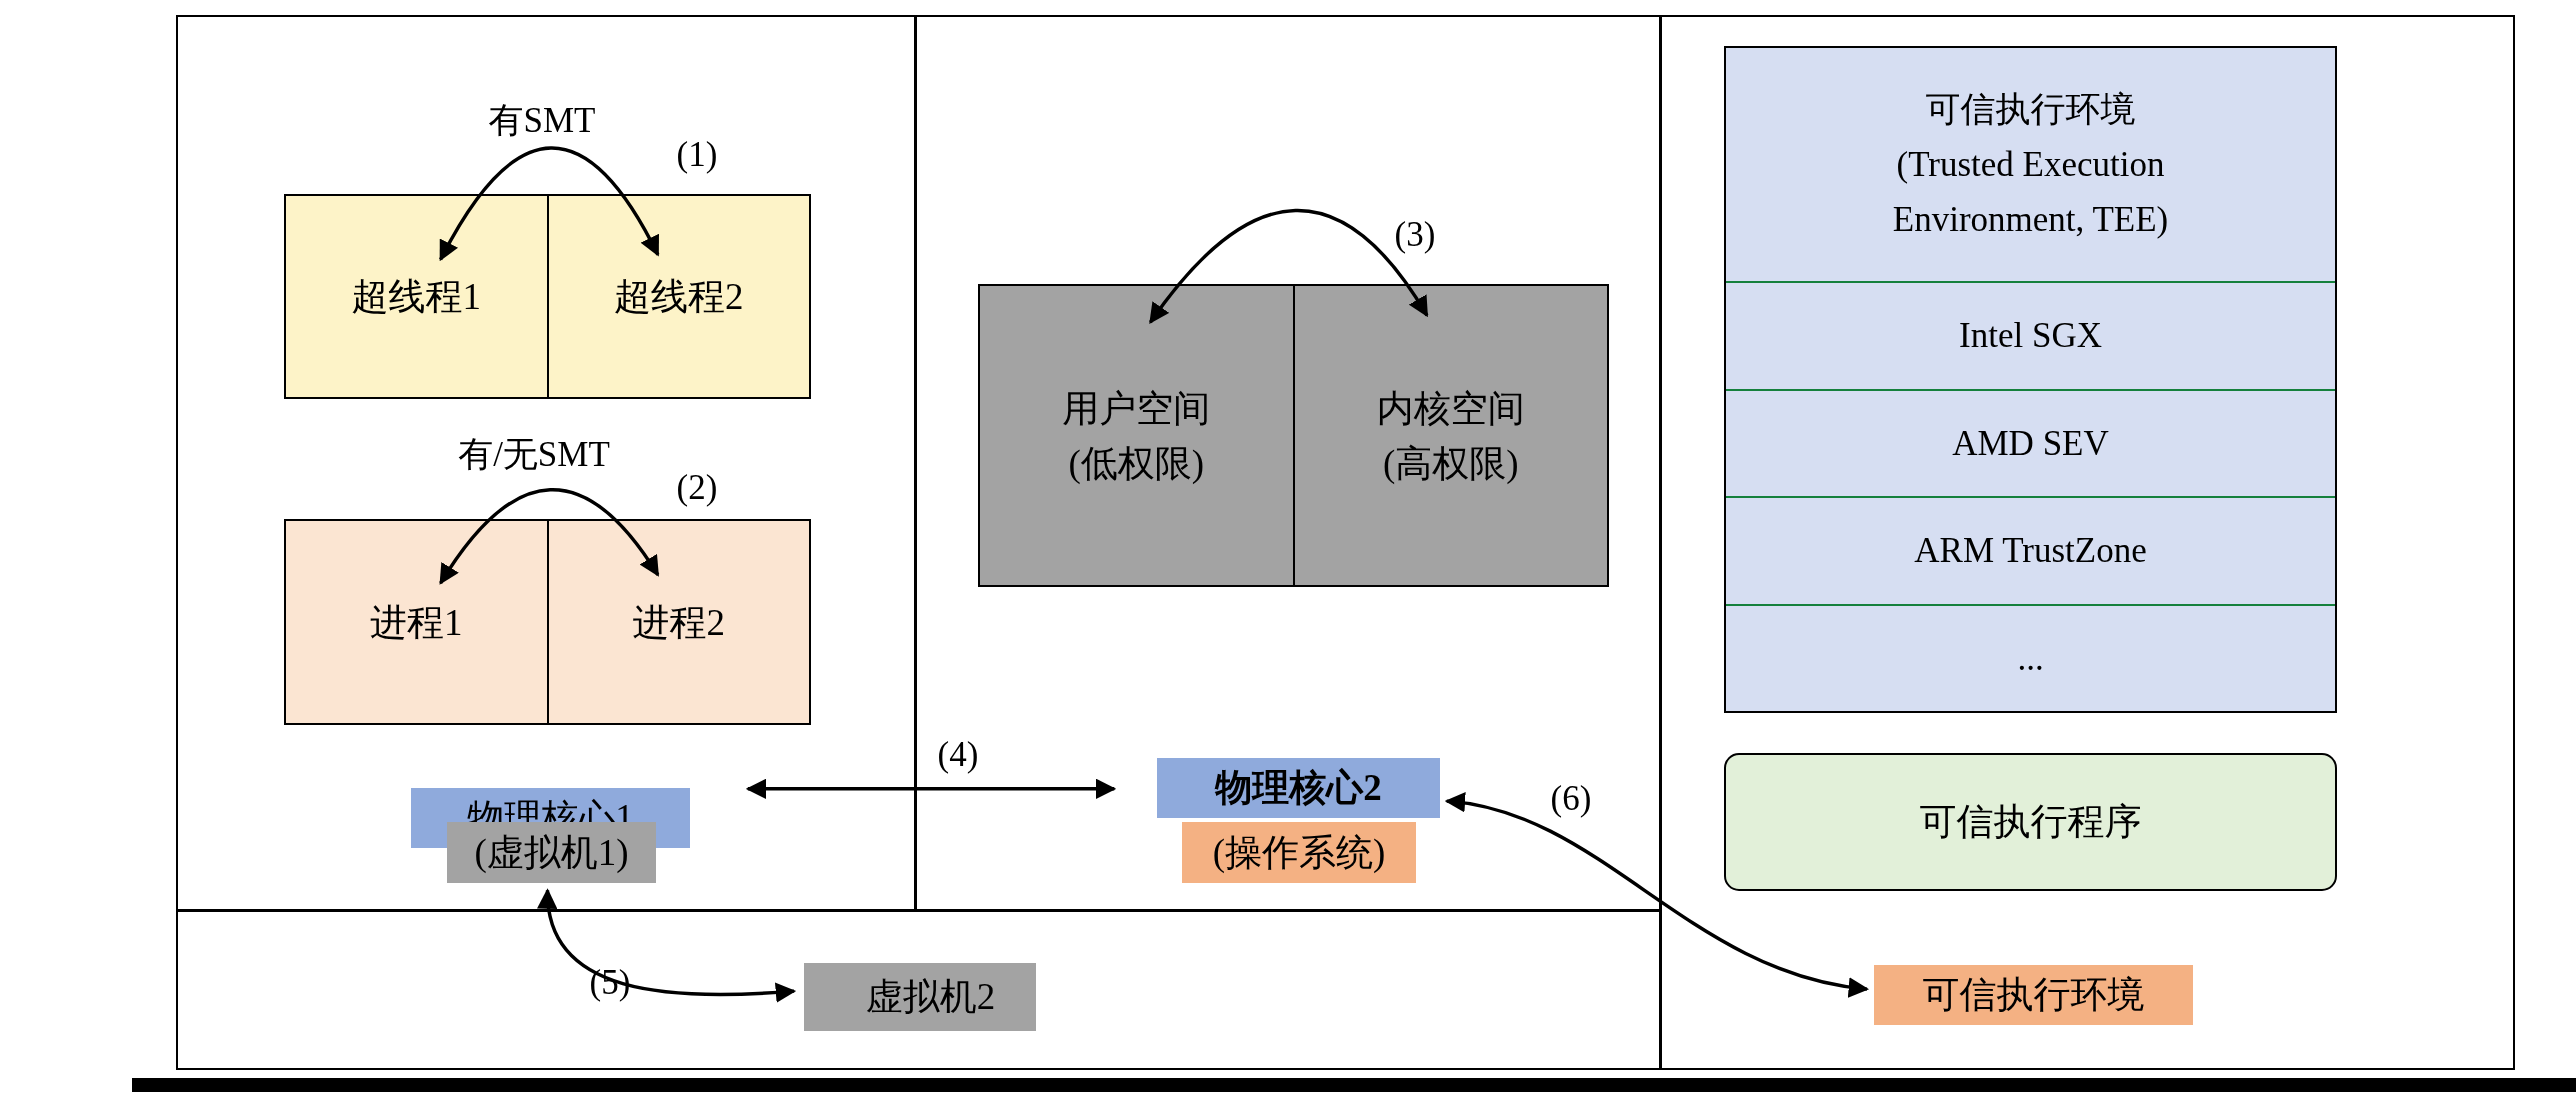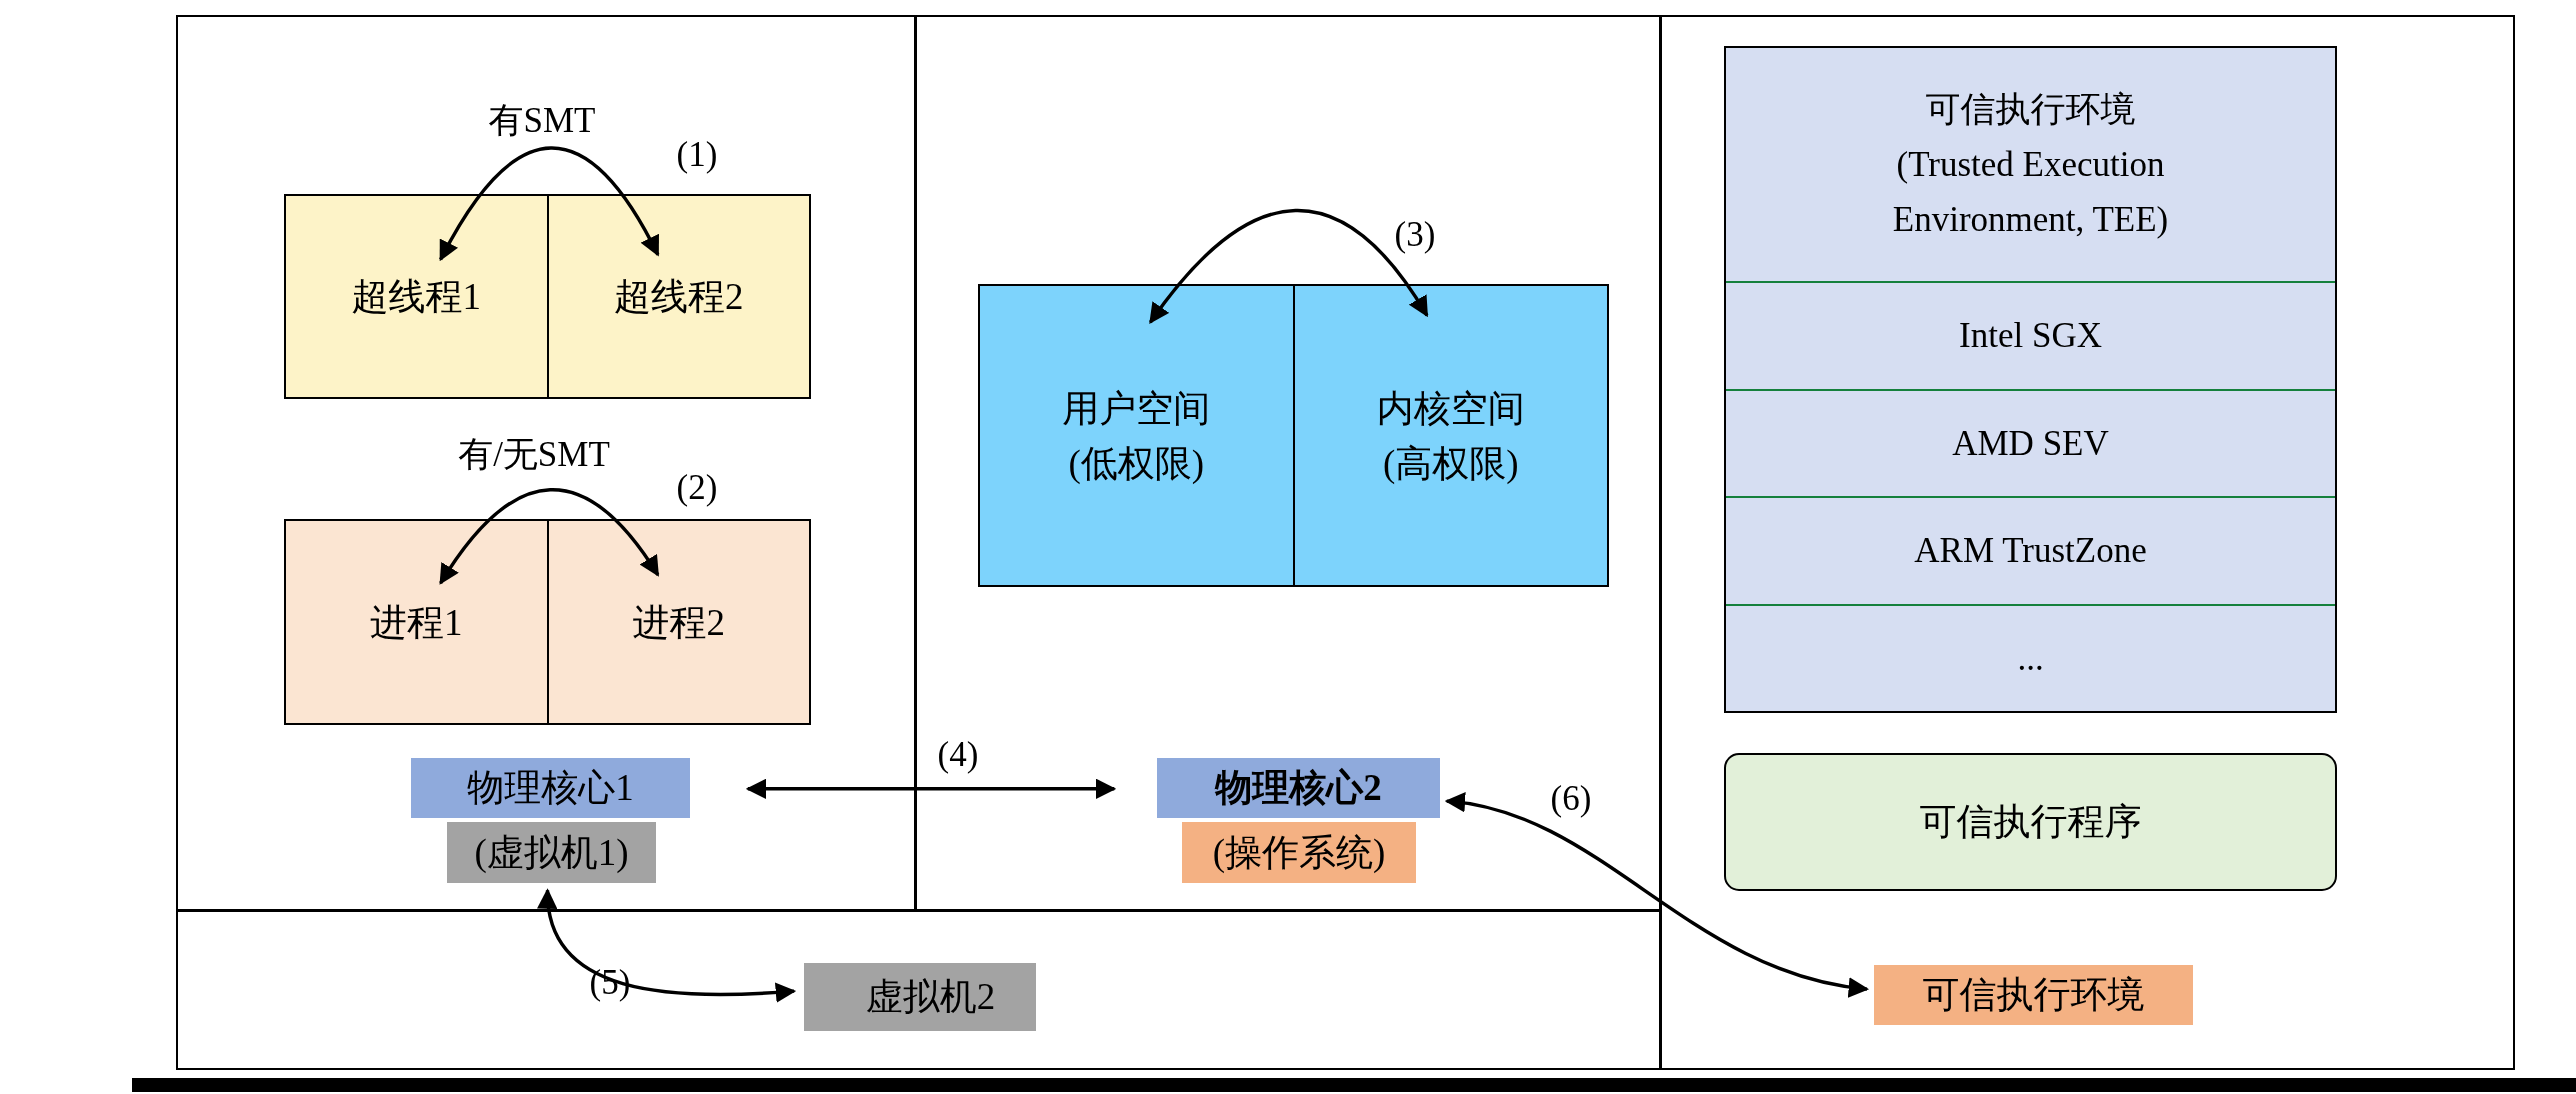--- a/index.html
+++ b/index.html
@@ -18,21 +18,21 @@
   .tag.blue   { background:#8faadc; }
   .tag.green  { background:#a3a3a3; }
   .tag.orange { background:#f4b183; }
 
   .cellbox { position:absolute; border:2px solid #000; display:flex; }
   .cellbox .cell { flex:1; display:flex; flex-direction:column; align-items:center;
                    justify-content:center; font-size:37px; line-height:55px; }
   .cellbox .cell + .cell { border-left:2px solid #000;font-family:Liberation Serif, serif; }
   .cellbox.yellow { background:#fdf3c8; }
   .cellbox.peach  { background:#fbe5d2; }
-  .cellbox.pink   { background:#7dd3fc; }
+  .cellbox.pink   { background:#a3a3a3; }
 
   .tee-stack { position:absolute; left:1724px; top:46px; width:613px; height:667px;
                border:2px solid #000; background:#d6def2; display:flex; flex-direction:column; }
   .tee-row { display:flex; flex-direction:column; align-items:center; justify-content:center;
              font-size:35px; line-height:55px; }
   .tee-row + .tee-row { border-top:2px solid #15803d; }
   .tee-row.header { height:233px; }
   .tee-row.item { flex:1; }
 
   .trusted-app { position:absolute; left:1724px; top:753px; width:613px; height:138px;
@@ -74,21 +74,21 @@
 
   <div class="cellbox peach" style="left:284px; top:519px; width:527px; height:206px;">
     <div class="cell">
       <span>进程1</span>
     </div>
     <div class="cell">
       <span>进程2</span>
     </div>
   </div>
 
-  <div class="tag blue" style="left:411px; top:758px; width:279px; height:60px;">
+  <div class="tag blue" style="left:411px; top:788px; width:279px; height:60px;">
     <span>物理核心1</span>
   </div>
   <div class="tag green" style="left:447px; top:822px; width:209px; height:61px;">
     <span>(虚拟机1)</span>
   </div>
 
   <div class="cellbox pink" style="left:978px; top:284px; width:631px; height:303px;">
     <div class="cell">
       <span>用户空间</span>
       <span>(低权限)</span>

